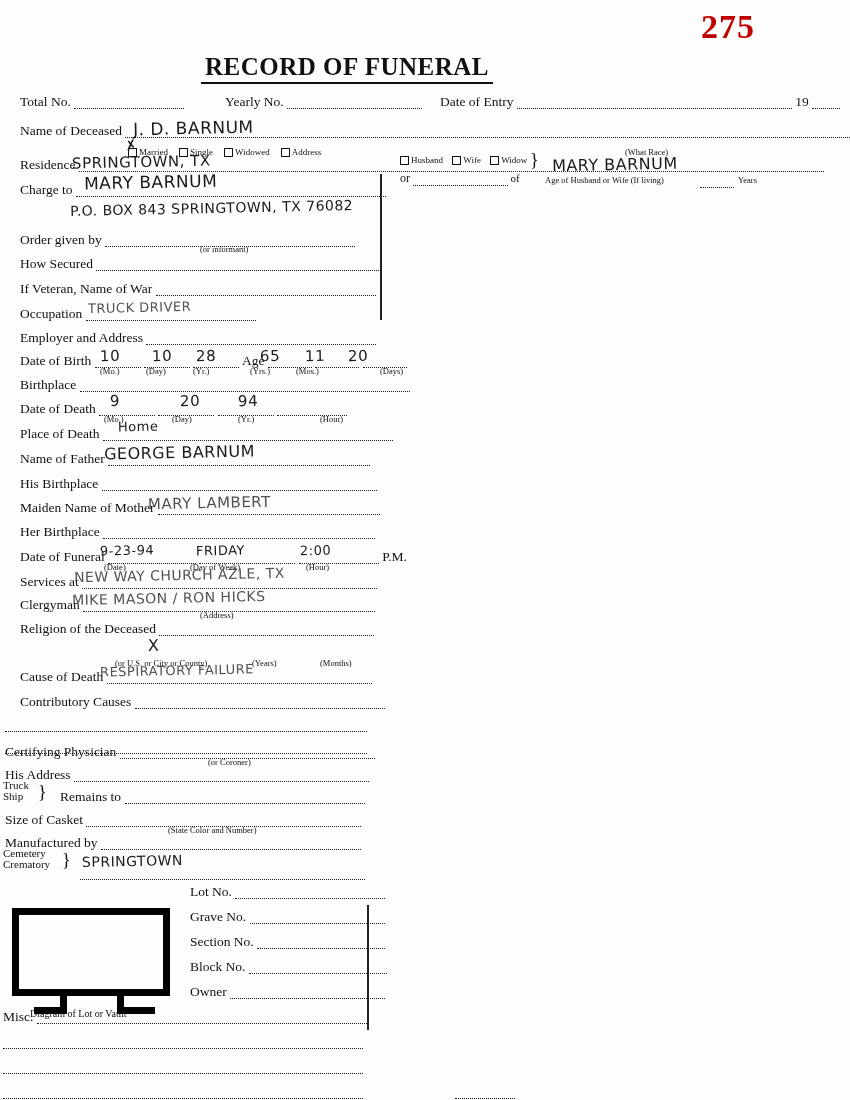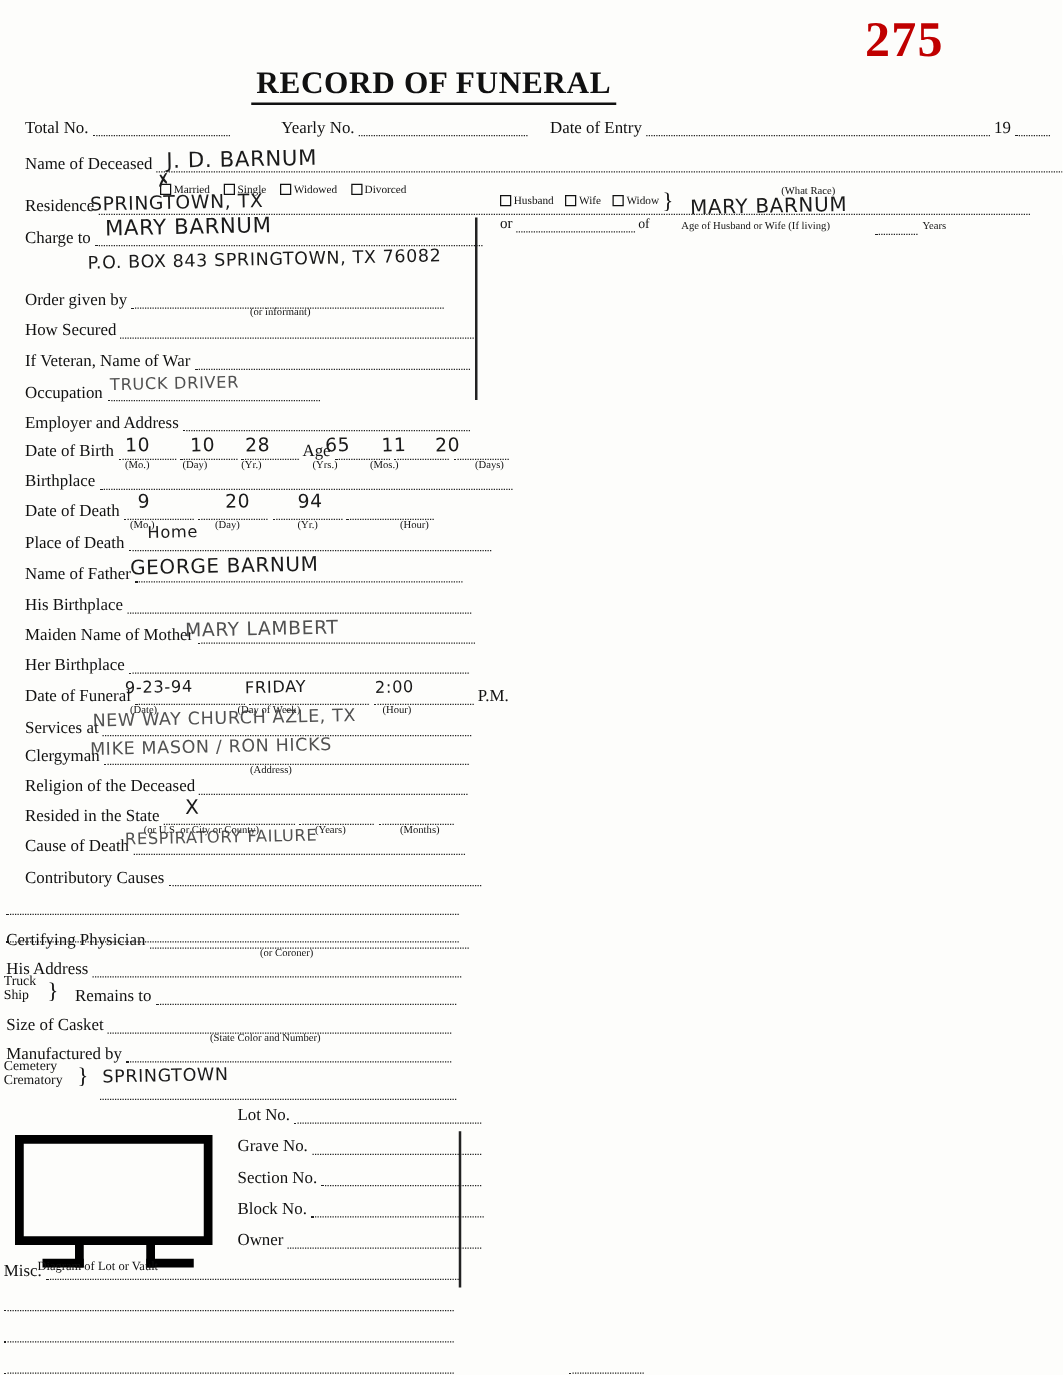--- a/index.html
+++ b/index.html
@@ -20,21 +20,21 @@
     inset: 0;
     background: #fdfdfb;
   }
   
   .page-number {
     position: absolute;
     top: 8px;
     right: 95px;
     font-family: "Liberation Serif", serif;
     font-weight: bold;
-    font-size: 40px;
+    font-size: 34px;
     color: #c00000;
     letter-spacing: 1px;
   }
   .form-title {
     position: absolute;
     top: 53px;
     left: 0;
     width: 694px;
     text-align: center;
     font-family: "Liberation Serif", serif;
@@ -187,21 +187,21 @@
   <div class="row" style="left:20px; top:124px;">
     <span class="lbl">Name of Deceased</span>
     <span class="dots" style="width:745px;"></span>
   </div>
   <div class="hw" style="left:133px; top:118px; font-size:17px;">J. D.   BARNUM</div>
 
   <div style="position:absolute; left:128px; top:141px;">
     <span class="opt"><span class="cb"></span><span>Married</span></span>
     <span class="opt"><span class="cb"></span><span>Single</span></span>
     <span class="opt"><span class="cb"></span><span>Widowed</span></span>
-    <span class="opt"><span class="cb"></span><span>Divorced</span></span>
+    <span class="opt"><span class="cb"></span><span>Address</span></span>
   </div>
   <div class="hw" style="left:125px; top:137px; font-size:14px; transform:rotate(-12deg);">✗</div>
 
   <div class="row" style="left:20px; top:158px;">
     <span class="lbl">Residence</span>
     <span class="dots" style="width:745px;"></span>
   </div>
   <div class="hw" style="left:72px; top:153px;">SPRINGTOWN,  TX</div>
 
   <div style="position:absolute; left:400px; top:155px; font-size:9px;">
@@ -357,26 +357,20 @@
     <span class="dots" style="width:292px;"></span>
   </div>
   <div class="hw faint sm" style="left:72px; top:590px; font-size:14px;">MIKE   MASON / RON  HICKS</div>
   <div class="sub" style="left:200px; top:610px;text-align:right;">(Address)</div>
 
   <div class="row" style="left:20px; top:622px;">
     <span class="lbl">Religion of the Deceased</span>
     <span class="dots" style="width:215px;"></span>
   </div>
 
-  <div class="row" style="left:20px; top:646px;">
-    <span class="lbl">Resided in the State</span>
-    <span class="dots" style="width:105px;"></span>
-    <span class="dots" style="width:60px;"></span>
-    <span class="dots" style="width:60px;"></span>
-  </div>
   <div class="hw" style="left:148px; top:636px; font-size:16px;">X</div>
   <div class="sub" style="left:115px; top:658px;">(or U.S. or City or County)</div>
   <div class="sub" style="left:252px; top:658px;">(Years)</div>
   <div class="sub" style="left:320px; top:658px;">(Months)</div>
 
   <div class="row" style="left:20px; top:670px;">
     <span class="lbl">Cause of Death</span>
     <span class="dots" style="width:265px;"></span>
   </div>
   <div class="hw faint sm" style="left:100px; top:663px;">RESPIRATORY  FAILURE</div>

